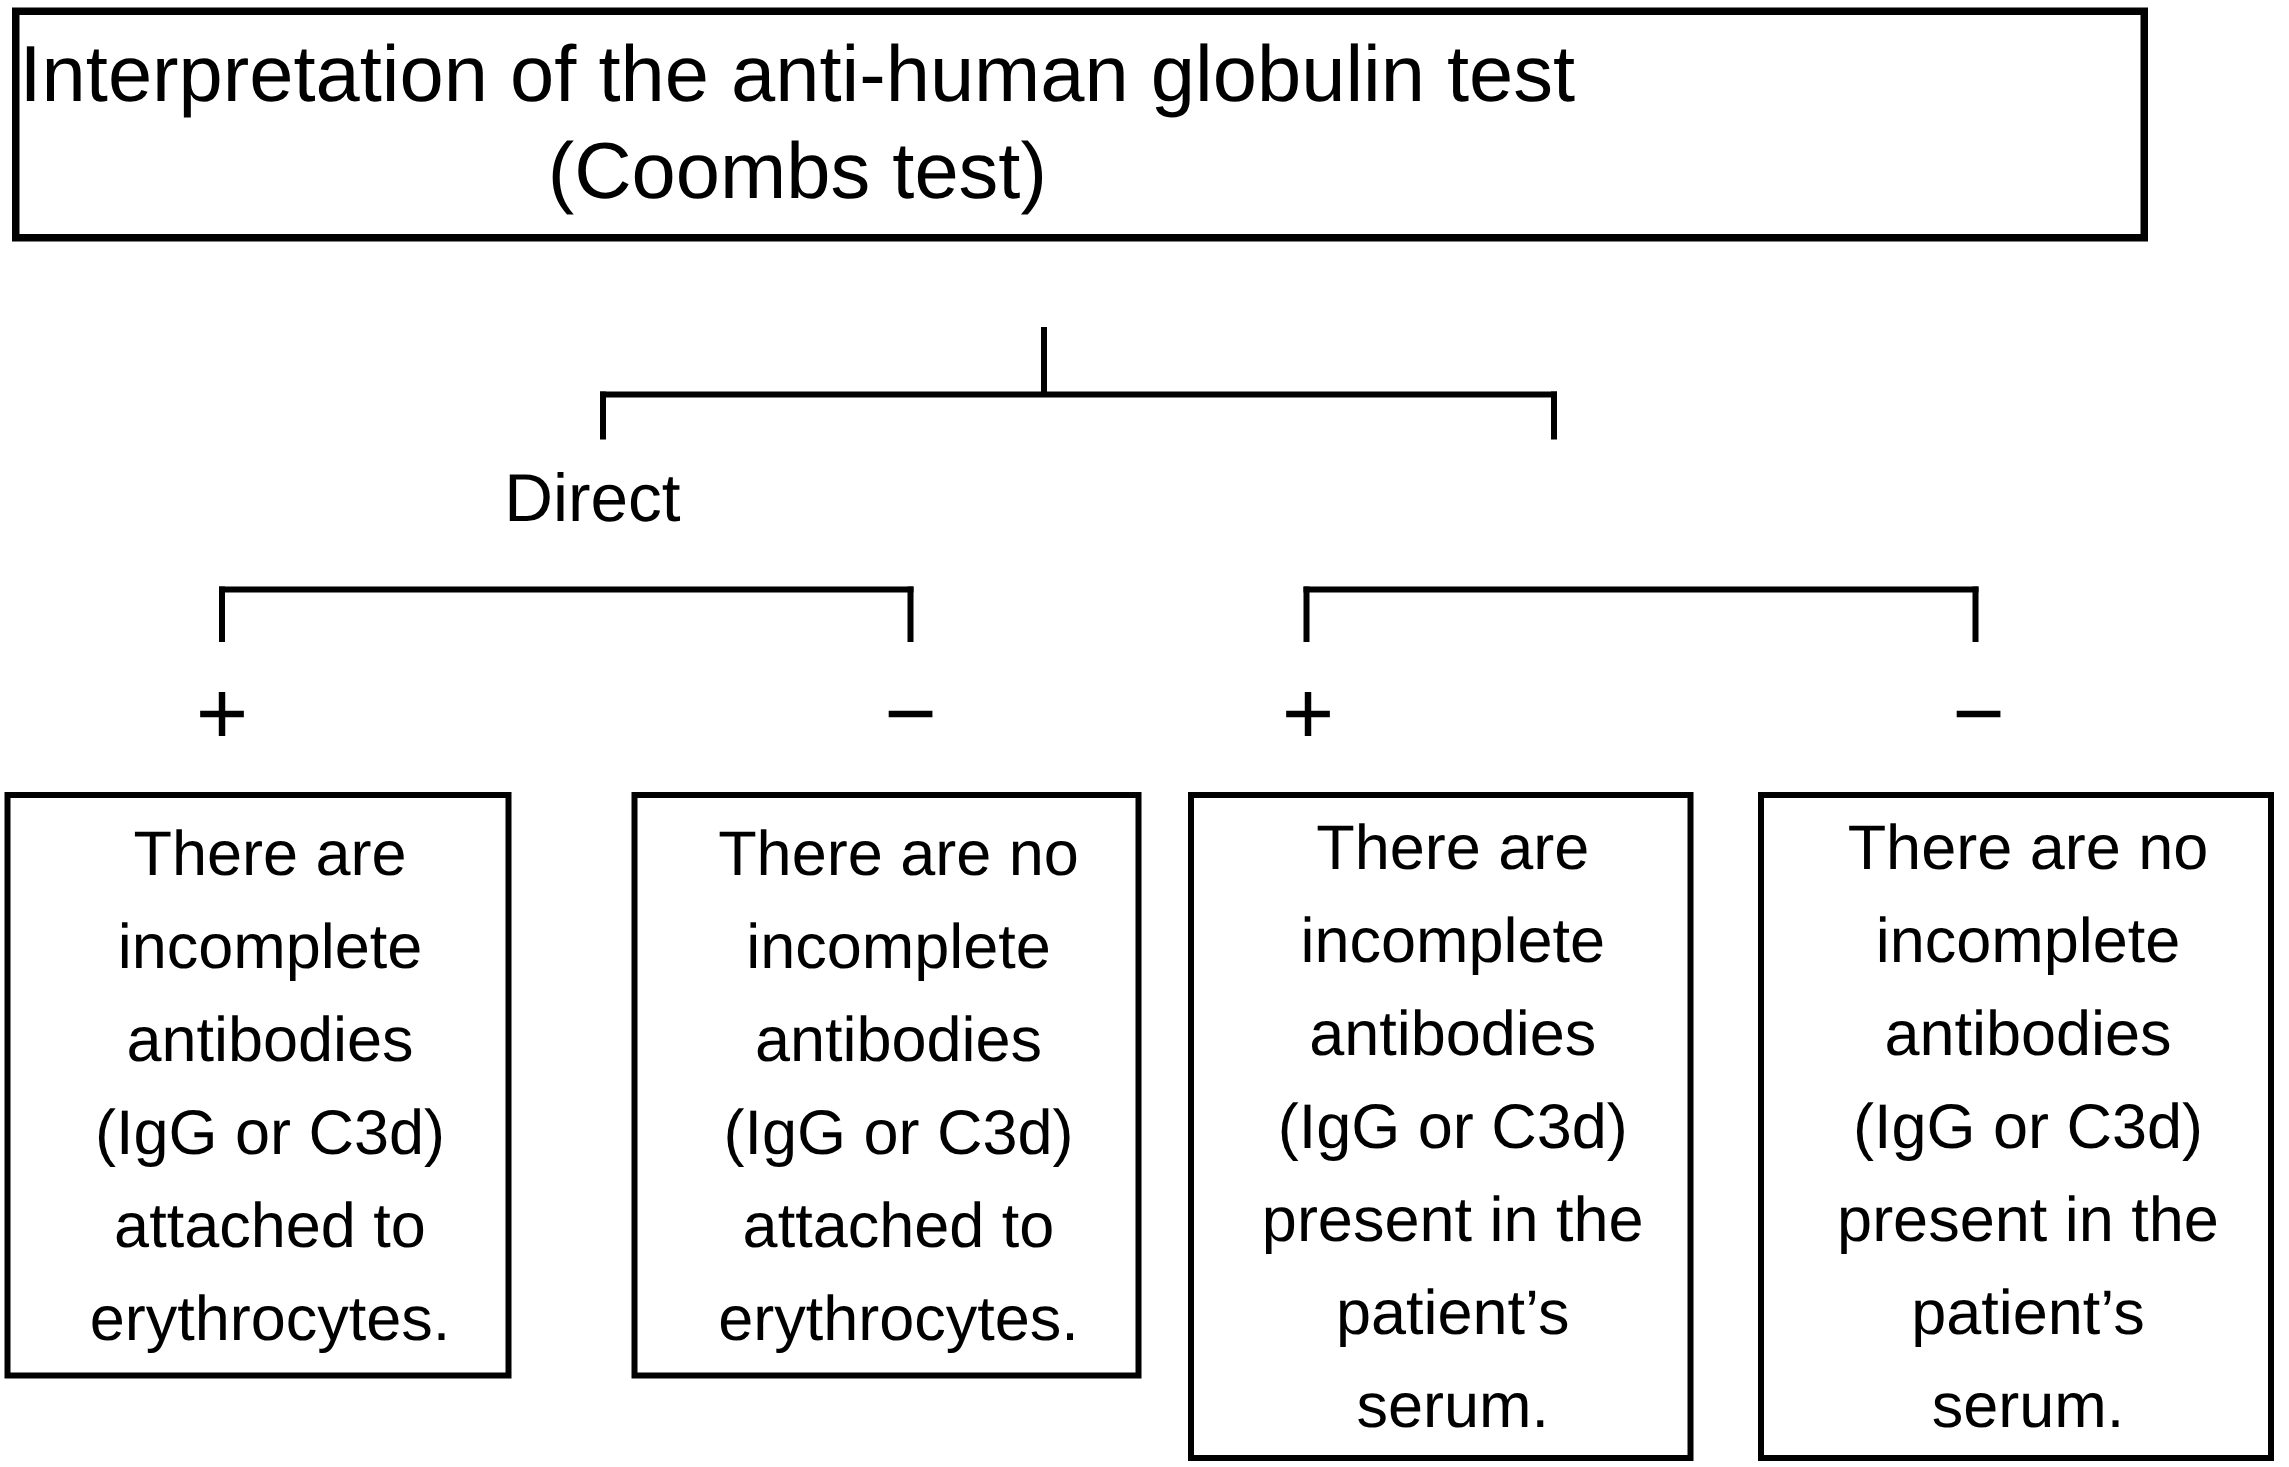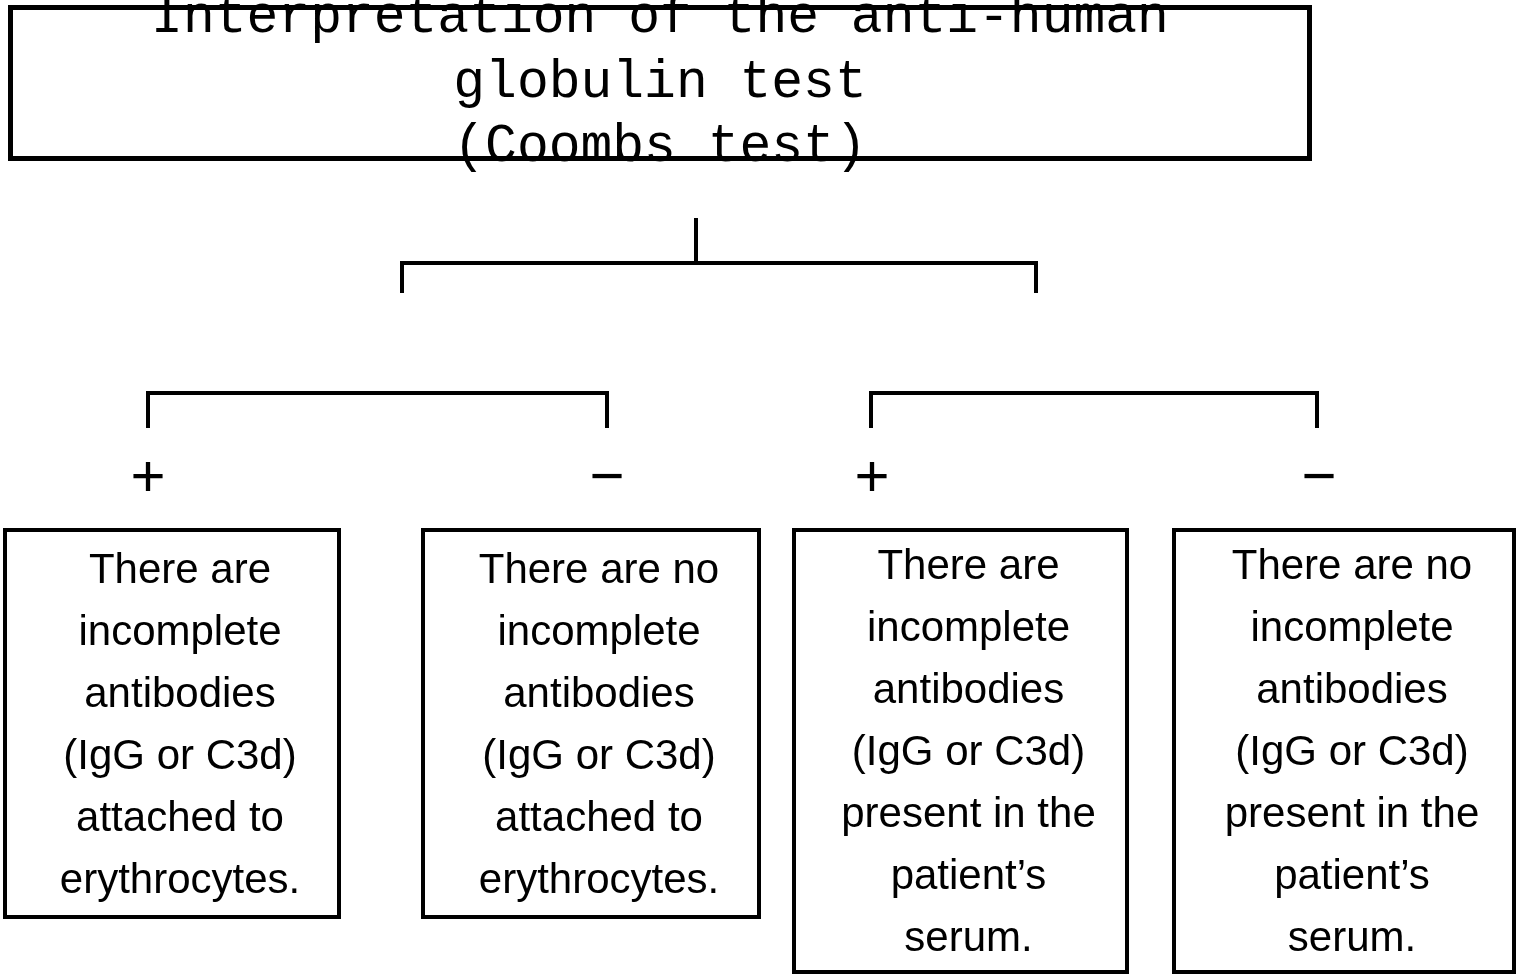--- a/index.html
+++ b/index.html
@@ -17,29 +17,28 @@
     overflow: hidden;
   }
   .line {
     position: absolute;
     background: #000000;
   }
   .title-box {
     position: absolute;
     left: 8px;
     top: 5px;
-    width: 1304px;
+    width: 1424px;
     height: 156px;
     border: 5px solid #000000;
     box-sizing: border-box;
     display: flex;
     align-items: center;
     justify-content: flex-start;
     text-align: center;
-    font-family: Liberation Mono, monospace;
   }
   .title-text {
     font-size: 53px;
     line-height: 1.22;
     white-space: pre-line;
   }
   .branch-label {
     position: absolute;
     top: 306px;
     font-size: 45px;
@@ -81,20 +80,21 @@
     <div class="title-text">Interpretation of the anti-human globulin test
 (Coombs test)</div>
   </div>
 
   <div class="line" style="left:694px; top:218px; width:4px; height:46px;"></div>
 
   <div class="line" style="left:400px; top:261px; width:638px; height:4px;"></div>
   <div class="line" style="left:400px; top:261px; width:4px; height:32px;"></div>
   <div class="line" style="left:1034px; top:261px; width:4px; height:32px;"></div>
 
+  <div class="branch-label" style="left:395px;">Direct</div>
 
   <div class="line" style="left:146px; top:391px; width:463px; height:4px;"></div>
   <div class="line" style="left:146px; top:391px; width:4px; height:37px;"></div>
   <div class="line" style="left:605px; top:391px; width:4px; height:37px;"></div>
 
   <div class="line" style="left:869px; top:391px; width:450px; height:4px;"></div>
   <div class="line" style="left:869px; top:391px; width:4px; height:37px;"></div>
   <div class="line" style="left:1315px; top:391px; width:4px; height:37px;"></div>
 
   <div class="sign" style="left:148px;">+</div>

